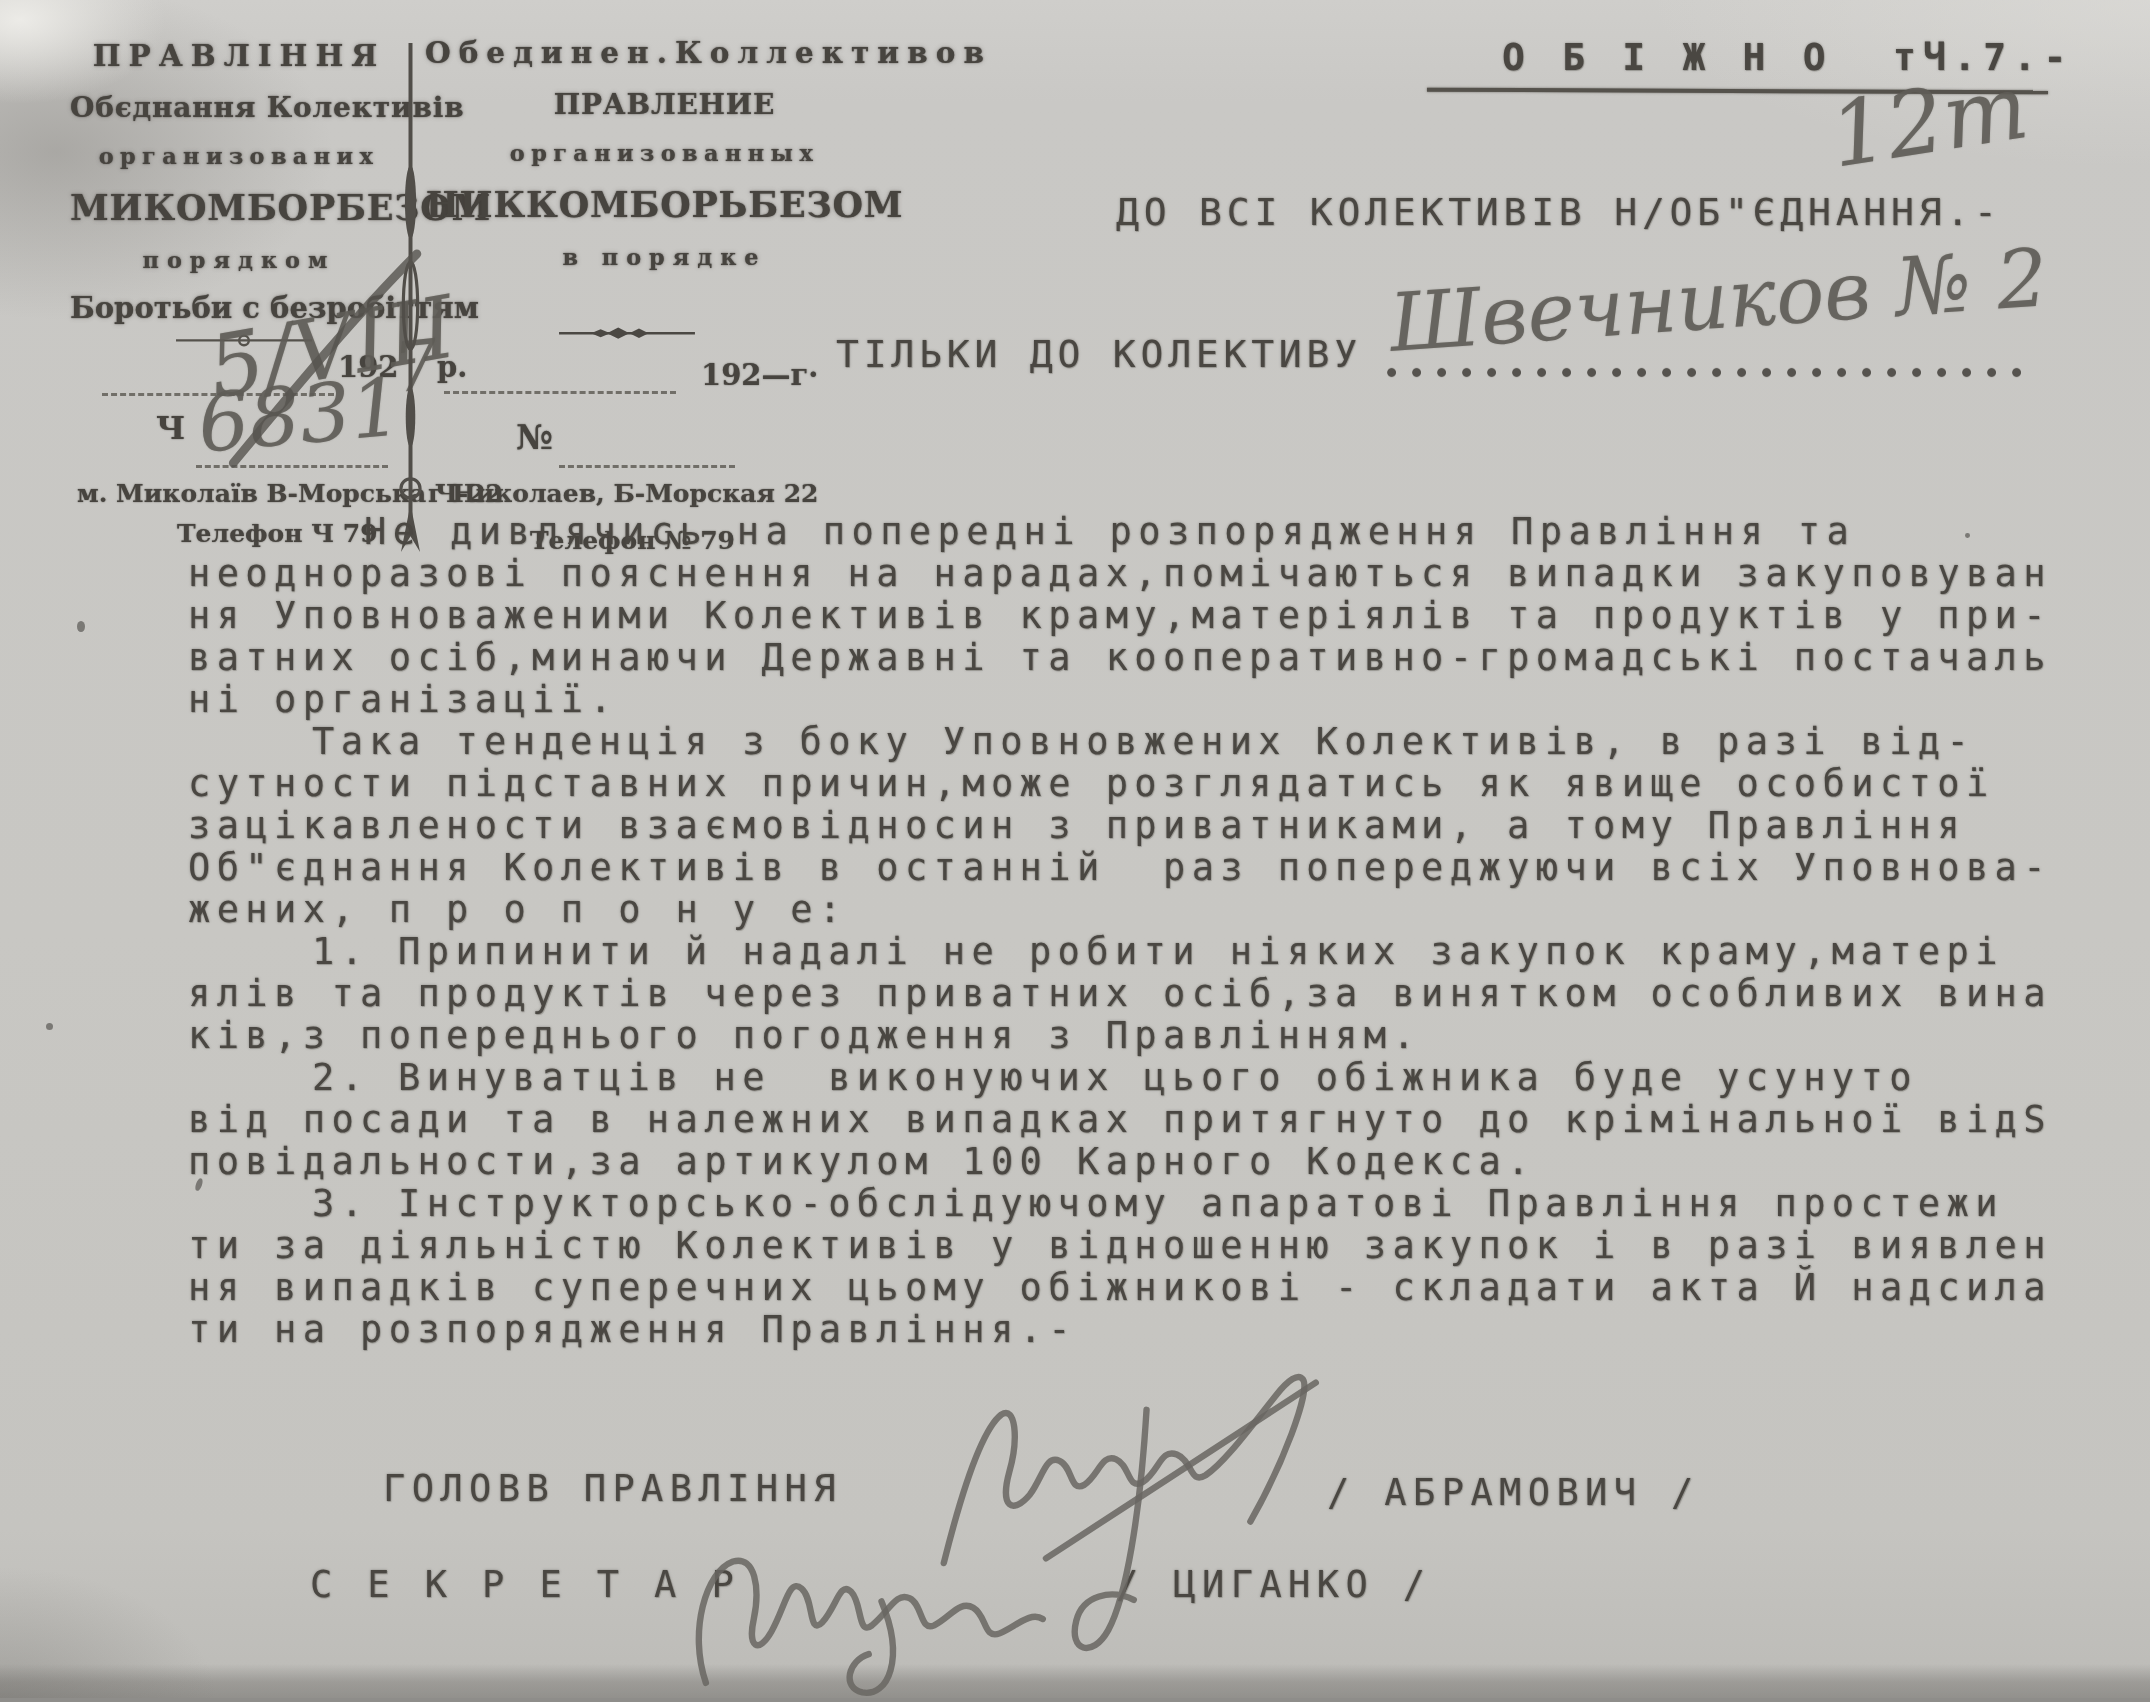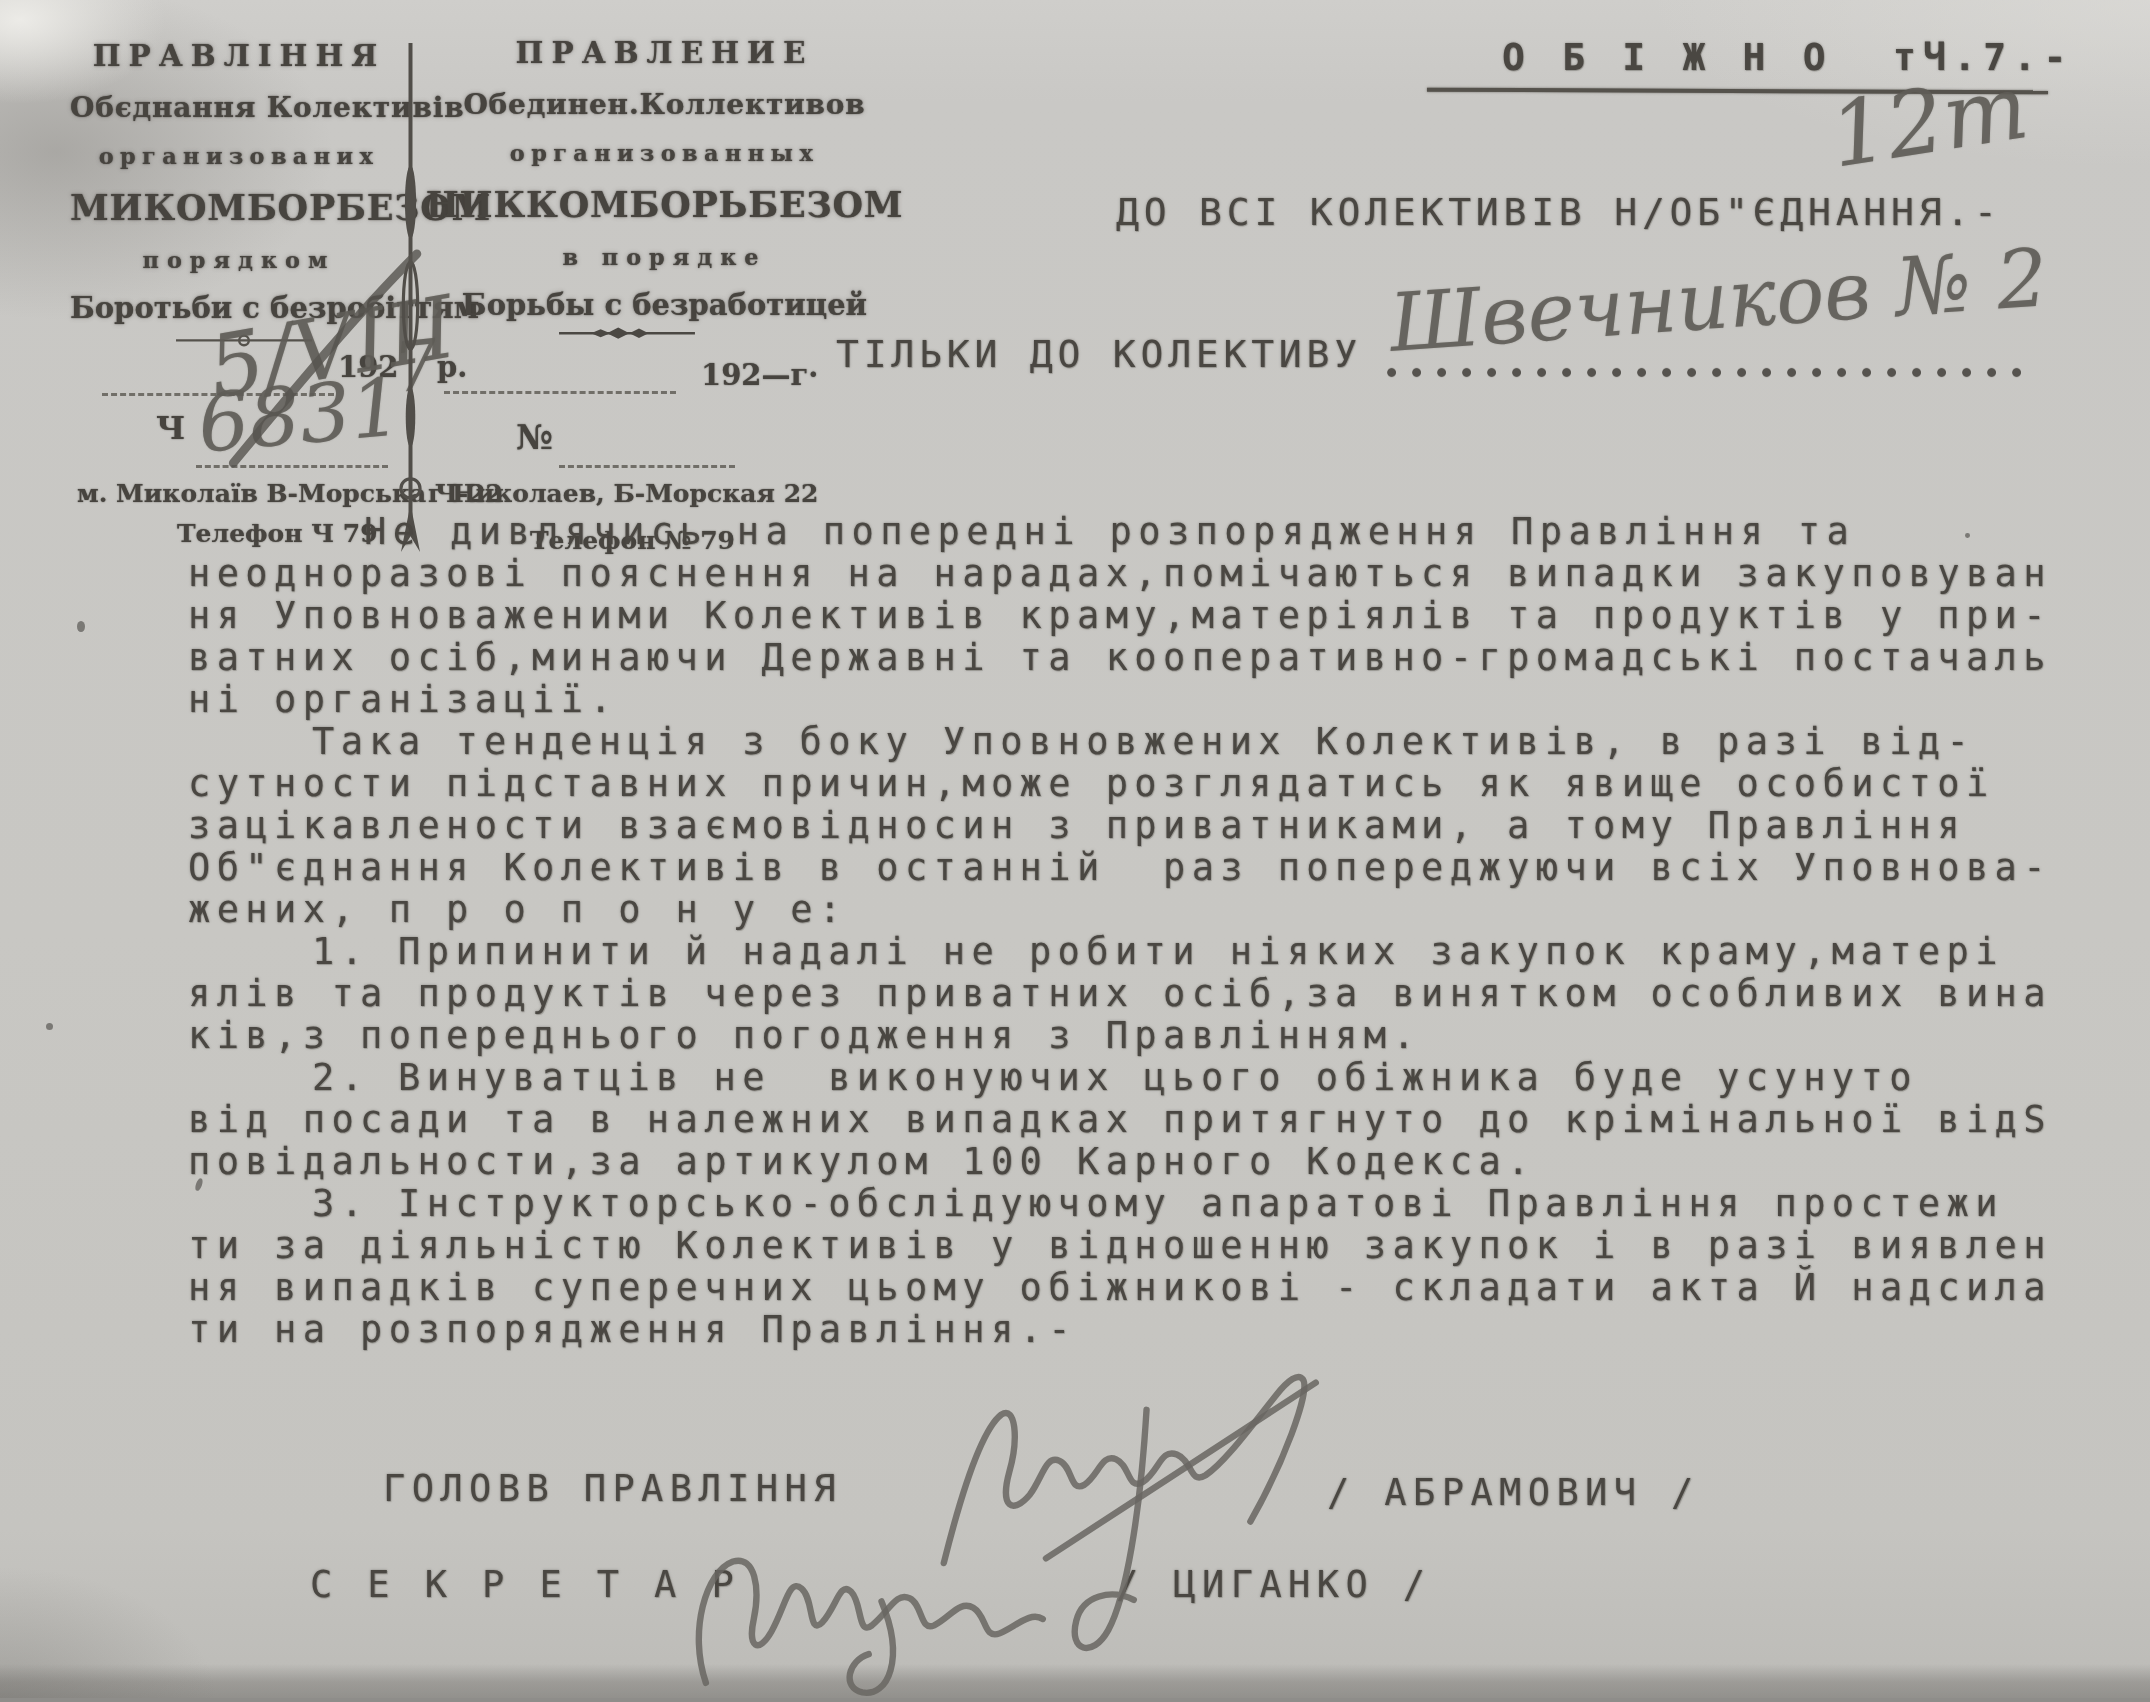--- a/index.html
+++ b/index.html
@@ -113,26 +113,25 @@
   <svg class="abs" style="left:393px;top:42px" width="35" height="527" viewBox="0 0 44 660">
     <line x1="22" y1="0" x2="22" y2="610" stroke="#514e49" stroke-width="5"></line>
     <ellipse cx="22" cy="200" rx="7" ry="46" fill="#514e49"></ellipse>
     <ellipse cx="22" cy="330" rx="9" ry="55" fill="none" stroke="#514e49" stroke-width="4"></ellipse>
     <ellipse cx="22" cy="470" rx="6" ry="38" fill="#514e49"></ellipse>
     <circle cx="22" cy="560" r="12" fill="none" stroke="#514e49" stroke-width="4"></circle>
     <path d="M22 580 L10 640 L22 620 L34 640 Z" fill="#514e49"></path>
   </svg>
 
   <div class="lh-col lh-right">
+      <div class="lh-line">Обединен.Коллективов</div>
       <div class="lh-line">ПРАВЛЕНИЕ</div>
-      <div class="lh-line">Обединен.Коллективов</div>
       <div class="lh-line">организованных</div>
       <div class="lh-line">НИККОМБОРЬБЕЗОМ</div>
       <div class="lh-line">в порядке</div>
-      <div class="lh-line">Борьбы с безработицей</div>
     </div>
 
   <svg class="abs" style="left:559px;top:326px" width="136" height="14.4" viewBox="0 0 170 18">
     <line x1="0" y1="9" x2="170" y2="9" stroke="#4b4843" stroke-width="3"></line>
     <path d="M60 9 L74 2 L88 9 L74 16 Z M88 9 L100 3 L112 9 L100 15 Z M40 9 L52 4 L64 9 L52 14 Z" fill="#4b4843"></path>
   </svg>
 
   <div class="abs dash-line" style="left:444px;top:391px;width:232px;"></div>
   <div class="abs lh-serif" style="left:701px;top:358px;font-size:29px;">
     <span>192—</span><span>г·</span>

